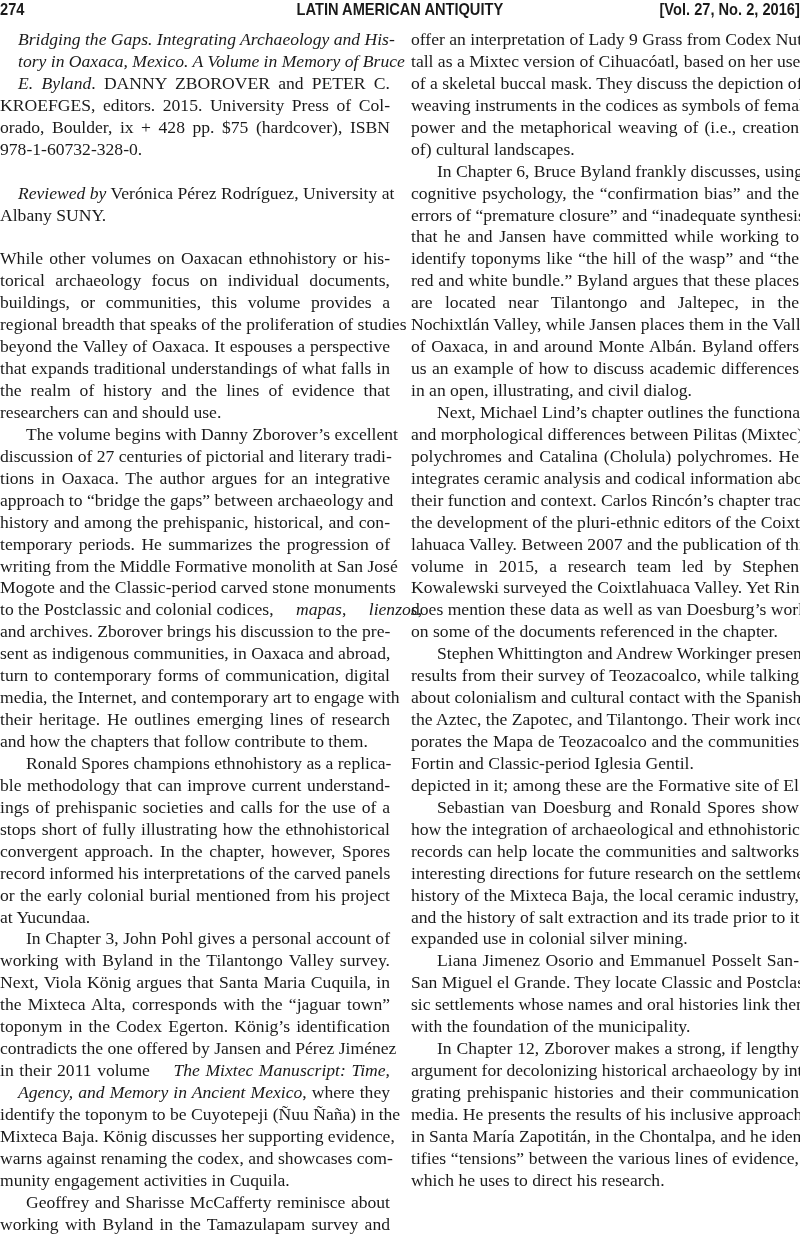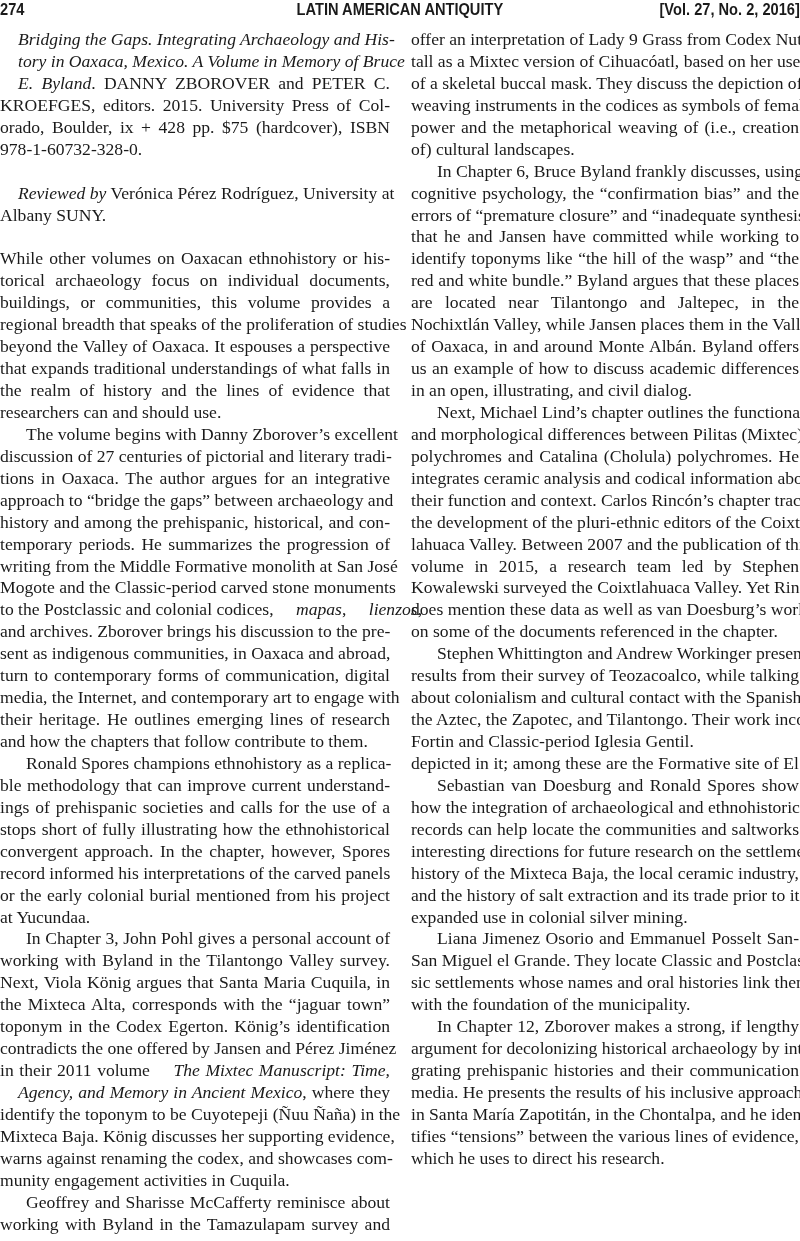--- a/index.html
+++ b/index.html
@@ -193,20 +193,21 @@
     <span class="line">Kowalewski surveyed the Coixtlahuaca Valley. Yet Rincón</span>
     <span class="line">does mention these data as well as van Doesburg’s work</span>
     <span class="line last">on some of the documents referenced in the chapter.</span>
   </div>
 
   <div>
     <span class="line indent">Stephen Whittington and Andrew Workinger present</span>
     <span class="line">results from their survey of Teozacoalco, while talking</span>
     <span class="line">about colonialism and cultural contact with the Spanish,</span>
     <span class="line">the Aztec, the Zapotec, and Tilantongo. Their work incor-</span>
+    <span class="line">porates the Mapa de Teozacoalco and the communities</span>
     <span class="line last">Fortin and Classic-period Iglesia Gentil.</span>
     <span class="line">depicted in it; among these are the Formative site of El</span>
   </div>
 
   <div>
     <span class="line indent">Sebastian van Doesburg and Ronald Spores show</span>
     <span class="line">how the integration of archaeological and ethnohistorical</span>
     <span class="line">records can help locate the communities and saltworks</span>
     <span class="line">interesting directions for future research on the settlement</span>
     <span class="line">history of the Mixteca Baja, the local ceramic industry,</span>

